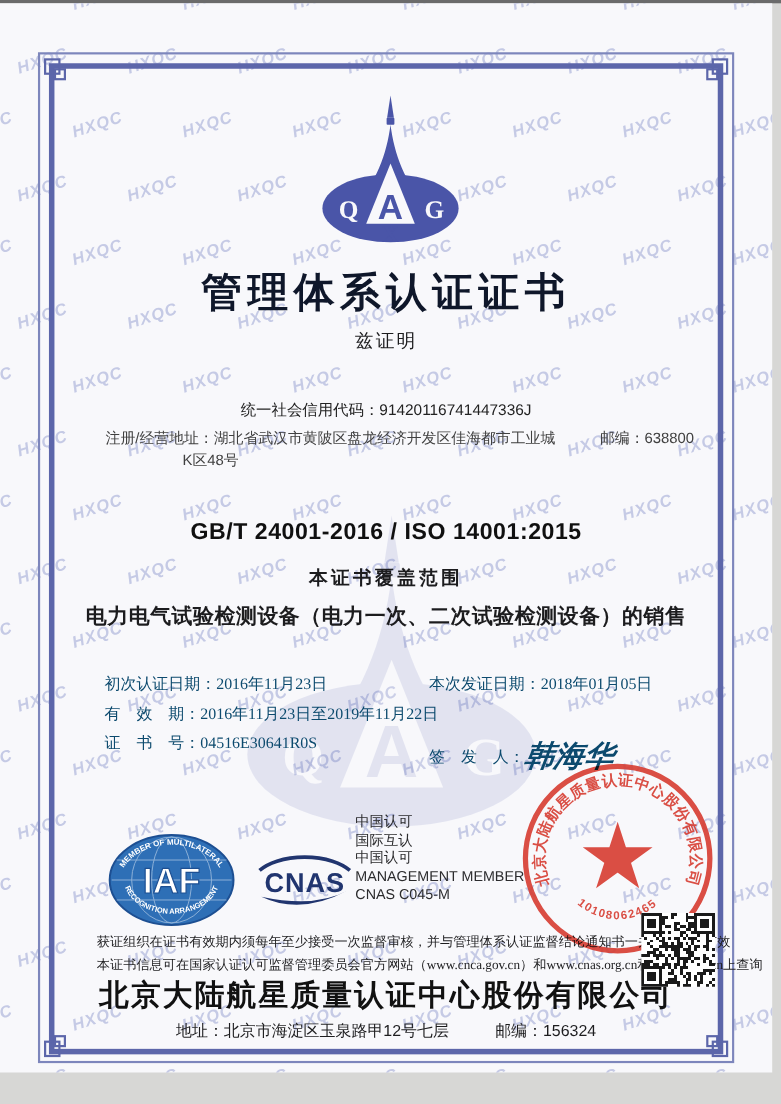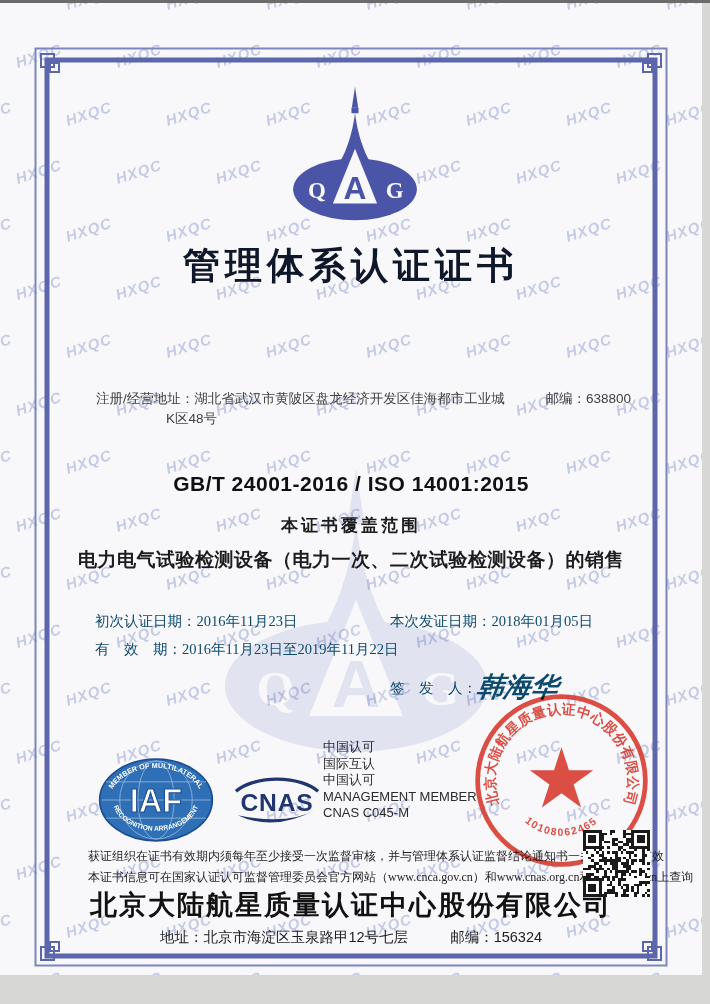--- a/index.html
+++ b/index.html
@@ -225,21 +225,25 @@
       </g>
     </svg>
 
     <div class="content">
 
       <svg class="emblem" viewBox="0 0 190 160">
         <use href="#hxqc-emblem"></use>
       </svg>
 
       <div class="ctr title">管理体系认证证书</div>
-
+      <div class="ctr attest">兹证明</div>
+
+      <div class="ctr credit">
+        <span>统一社会信用代码：</span><span>91420116741447336J</span>
+      </div>
 
       <div class="addr">
         <div class="addr-row">
           <span><span>注册/经营地址：</span><span>湖北省武汉市黄陂区盘龙经济开发区佳海都市工业城</span></span>
           <span><span>邮编：</span><span>638800</span></span>
         </div>
         <div class="addr-l2">K区48号</div>
       </div>
 
       <div class="ctr standard">GB/T 24001-2016 / ISO 14001:2015</div>
@@ -247,20 +251,21 @@
       <div class="ctr scopehead">本证书覆盖范围</div>
 
       <div class="drow" style="top:609px">
         <span><span>初次认证日期：</span><span>2016年11月23日</span></span>
         <span class="right"><span>本次发证日期：</span><span>2018年01月05日</span></span>
       </div>
       <div class="drow" style="top:637px">
         <span><span>有　效　期：</span><span>2016年11月23日至2019年11月22日</span></span>
       </div>
       <div class="drow" style="top:663px">
+        <span><span>证　书　号：</span><span>04516E30641R0S</span></span>
         <span class="right"><span>签　发　人：</span><span class="sig">韩海华</span></span>
       </div>
 
       <svg class="iaf" viewBox="0 0 130 96">
         <ellipse cx="65" cy="48" rx="62" ry="45" fill="#2e6fb6" stroke="#1d4f92" stroke-width="2"></ellipse>
         <g stroke="#ffffff" stroke-width="1" fill="none" opacity="0.45">
           <ellipse cx="65" cy="48" rx="20" ry="43"></ellipse>
             <ellipse cx="65" cy="48" rx="40" ry="43"></ellipse>
           <line x1="5" y1="48" x2="125" y2="48"></line>
             <line x1="10" y1="28" x2="120" y2="28"></line>

